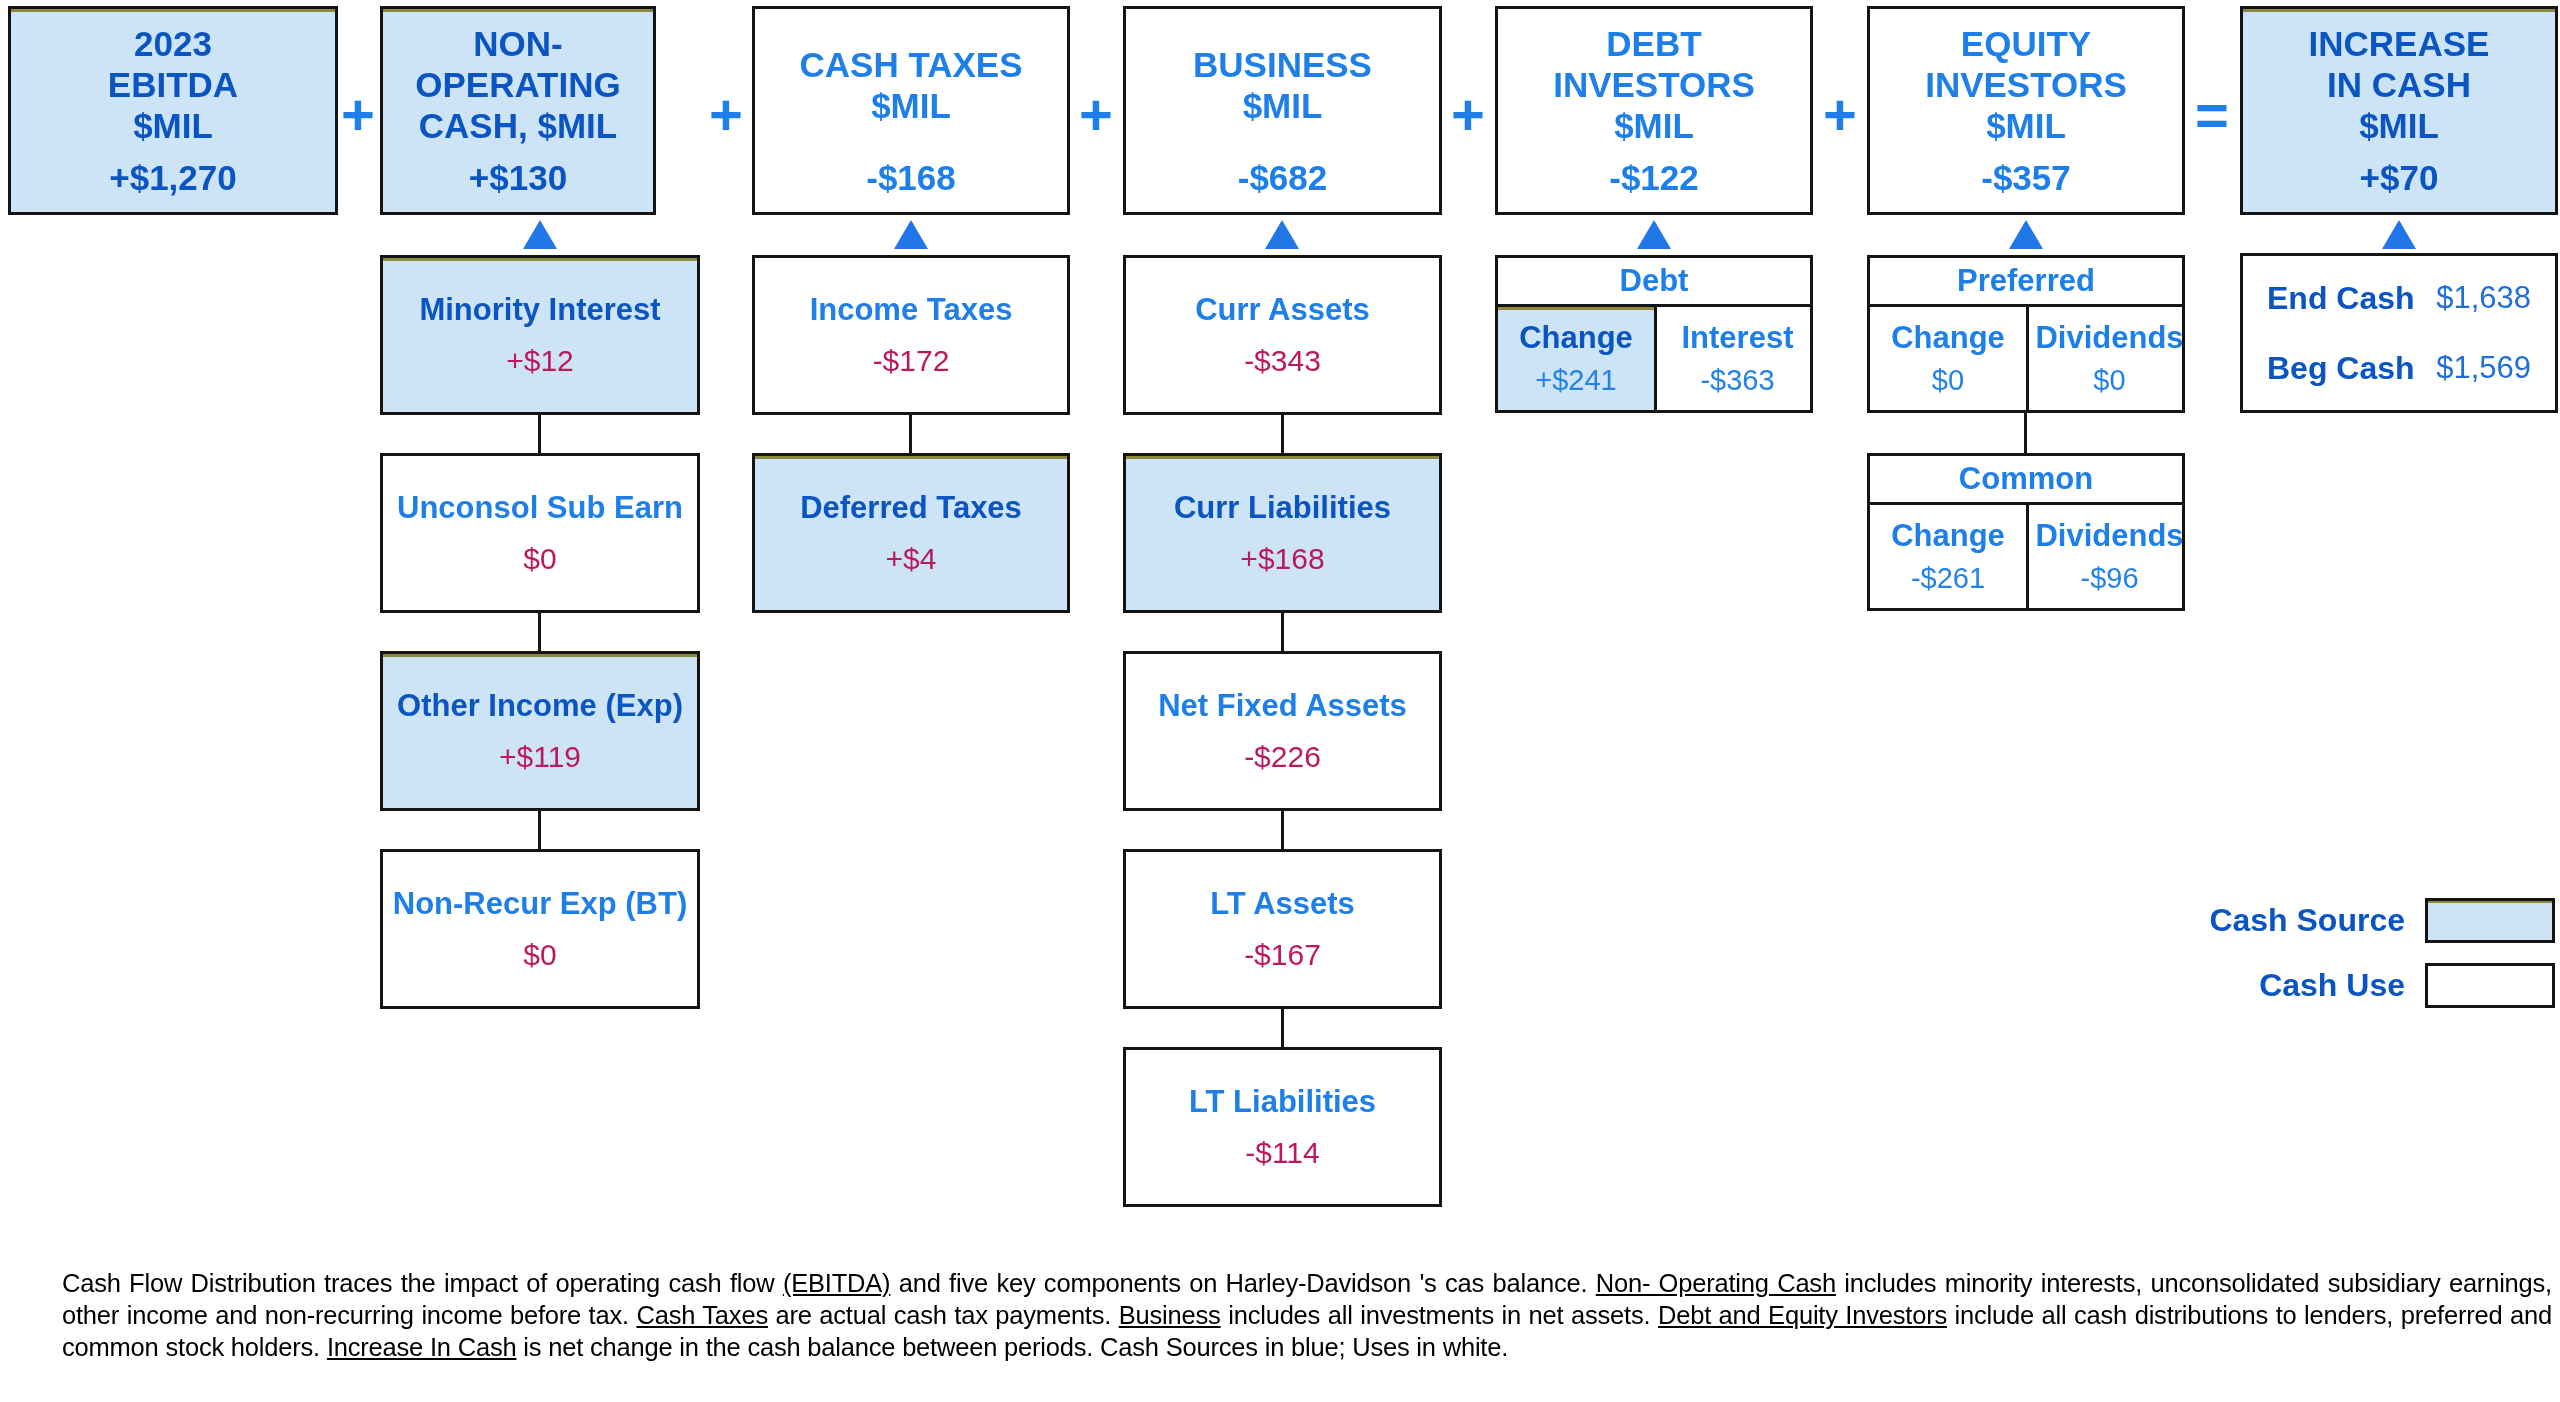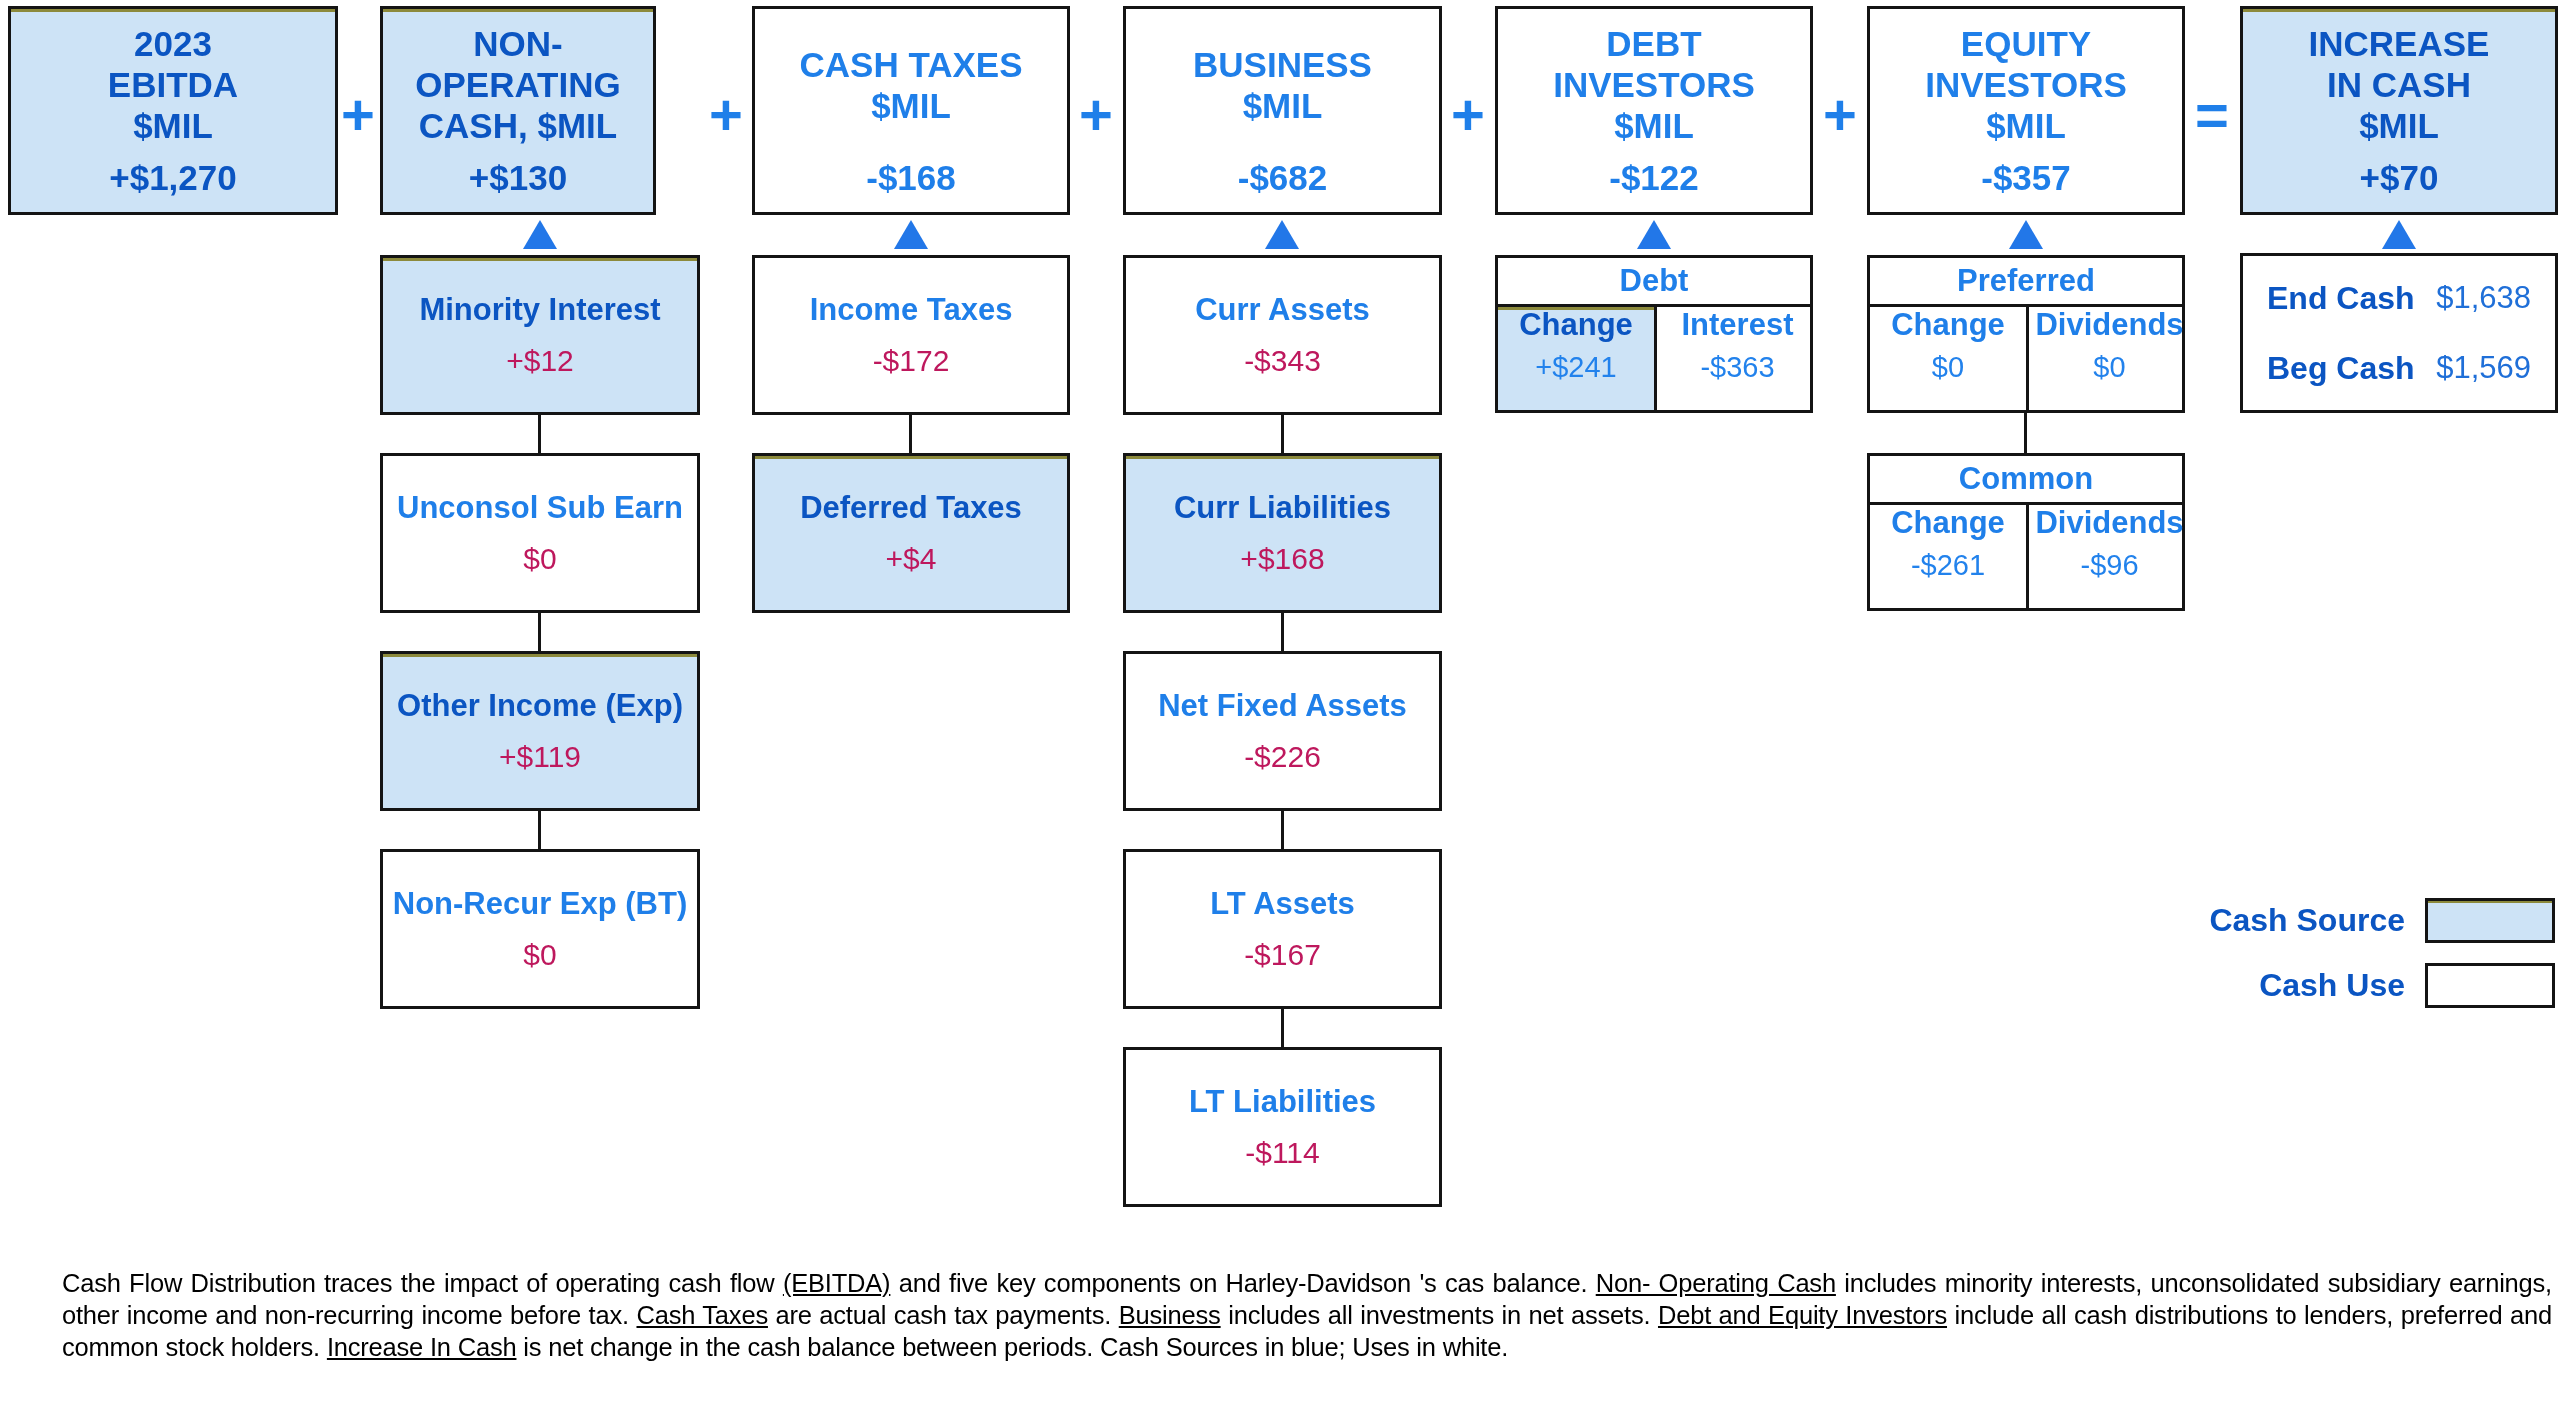--- a/index.html
+++ b/index.html
@@ -19,21 +19,21 @@
 
   .sub { display:flex; flex-direction:column; align-items:center; justify-content:center; gap:16px; }
   .sub .lbl { font-weight:bold; font-size:31px; }
   .sub .val { font-size:30px; color:#be185d; }
 
   .tbl { position:absolute; box-sizing:border-box; border:3px solid #141414; background:#fff;
          display:flex; flex-direction:column; }
   .tbl .thead { height:46px; border-bottom:3px solid #141414; display:flex; align-items:center;
                 justify-content:center; font-weight:bold; font-size:31px; color:#1f7fe9; flex:none; }
   .tbl .tbody { flex:1; display:flex; }
-  .tbl .cell { width:50%; display:flex; flex-direction:column; align-items:center; 
+  .tbl .cell { width:50%; display:flex; flex-direction:column; align-items:center; justify-content:center;
                gap:8px; box-sizing:border-box; }
   .tbl .cell + .cell { border-left:3px solid #141414;padding-left:8px; }
   .cell .ch { font-weight:bold; font-size:31px; color:#1f7fe9; }
   .cell .cv { font-size:29px; color:#2282ec; }
   .cell.filled { background:#cde3f6; box-shadow: inset 0 3px 0 #8c8a3c; }
   .cell.filled .ch { color:#0b55c2; }
 
   .conn { position:absolute; width:3px; background:#141414; }
   .arrow { position:absolute; width:0; height:0; border-left:17px solid transparent;
            border-right:17px solid transparent; border-bottom:29px solid #2277e8; }

